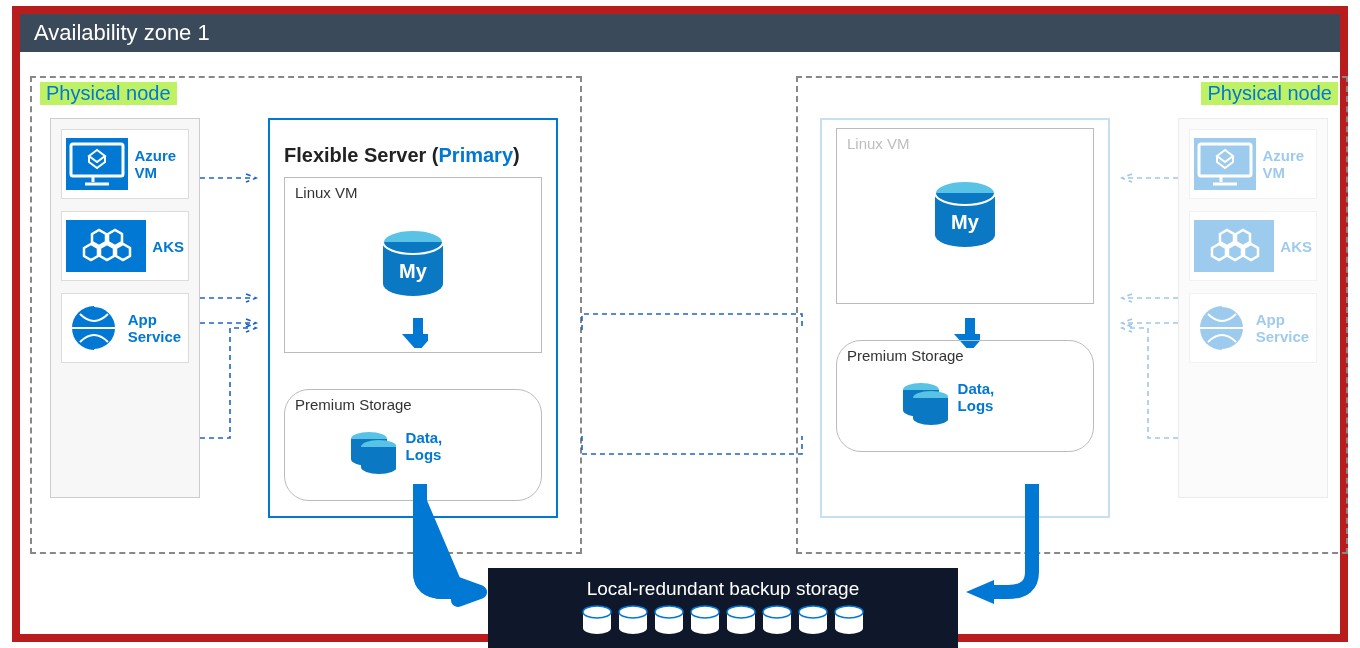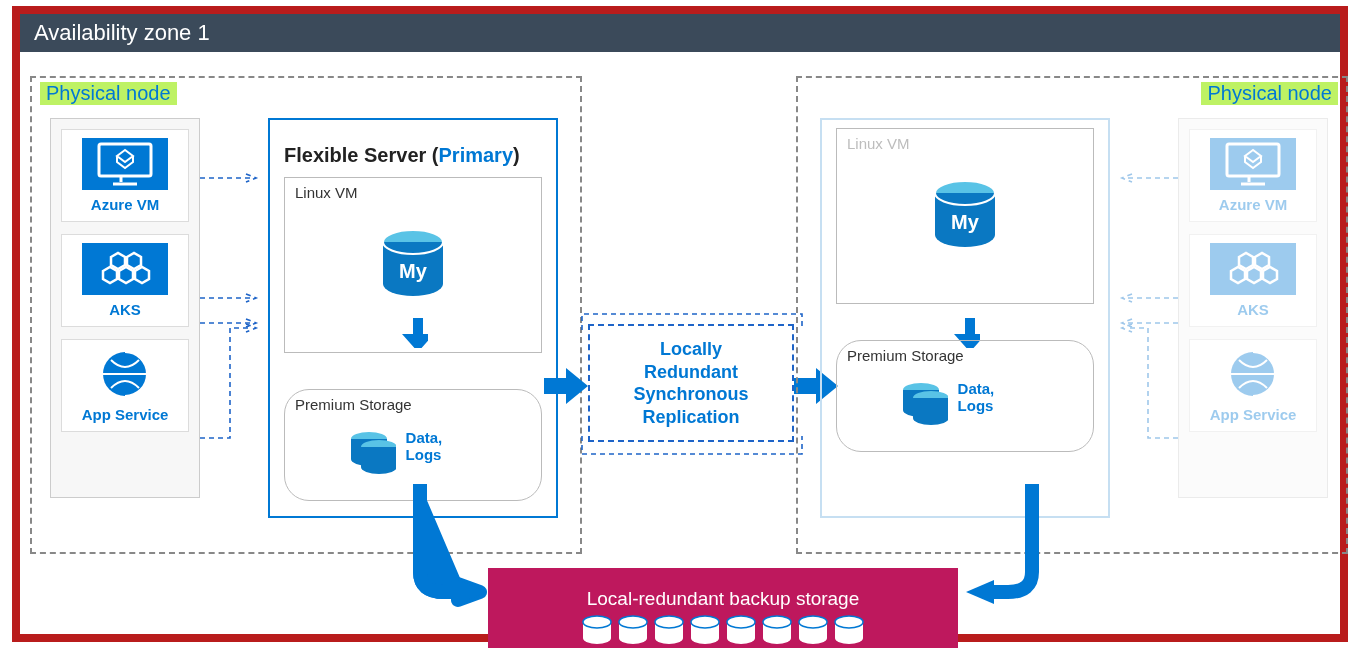--- a/index.html
+++ b/index.html
@@ -7,42 +7,42 @@
   .az-outer { position:absolute; left:12px; top:6px; width:1336px; height:636px; border:8px solid #b91c1c; }
   .az-header { background:#3b4a5a; color:#fff; font-size:22px; padding:6px 14px; }
   .phys { position:absolute; border:2px dashed #888; }
   .phys.left  { left:10px;  top:62px; width:552px; height:478px; }
   .phys.right { left:776px; top:62px; width:552px; height:478px; }
   .phys-label { position:absolute; top:-2px; left:8px; background:#bef264; padding:0 6px; font-size:20px; color:#0078d4; top:4px; }
   .phys.right .phys-label { right:8px; left:auto; }
   .svc-col { position:absolute; top:40px; width:150px; height:380px; border:1px solid #ccc; background:#f7f7f7; padding:10px; display:flex; flex-direction:column; gap:12px; }
   .phys.left  .svc-col { left:18px; }
   .phys.right .svc-col { right:18px; opacity:.38; }
-  .svc { border:1px solid #dcdcdc; background:#fff; display:flex; flex-direction:column; align-items:center; justify-content:center; gap:6px; padding:8px 4px; }
+  .svc { border:1px solid #dcdcdc; background:#fff; display:flex; flex-direction:row; align-items:center; justify-content:center; gap:6px; padding:8px 4px; }
   .svc-icon { width:86px; height:52px; background:#0078d4; display:flex; align-items:center; justify-content:center; color:#fff; }
   .svc-white .svc-icon { background:#fff; border:none; }
   .svc-label { font-size:15px; color:#0078d4; font-weight:600; }
   .flex-srv { position:absolute; top:40px; width:290px; height:400px; border:2px solid #0078d4; padding:8px 14px 14px 14px; }
   .phys.left  .flex-srv { right:22px; }
   .phys.right .flex-srv { left:22px; border-color:#c6dff2; }
   .flex-title { font-size:20px; font-weight:700; color:#222; margin:16px 0 10px 0; }
   .flex-title .role { color:#0078d4; }
   .panel { border:1px solid #bbb; padding:6px 10px 10px 10px; position:relative; }
   .panel-label { font-size:15px; color:#333; }
   .phys.right .linux .panel-label { color:#bdbdbd; }
   .linux { height:176px; }
   .prem  { height:112px;border-radius:25px; }
   .dbicon { width:76px; height:76px; position:absolute; left:50%; top:48%; transform:translate(-50%,-50%); }
   .stg-wrap { position:absolute; left:50%; top:56%; transform:translate(-50%,-50%); display:flex; align-items:flex-start; gap:10px; }
   .datalogs { color:#0078d4; font-weight:700; font-size:15px; }
   .vmarrow { position:absolute; left:50%; transform:translateX(-50%); width:30px; height:30px; }
   .repl { position:absolute; left:568px; top:310px; width:206px; height:150px; text-align:center; }
   .repl-box { border:2px dashed #1e64c8; color:#0078d4; font-weight:700; font-size:18px; line-height:1.25; padding:8px 6px; height:118px; display:flex; align-items:center; justify-content:center; }
   .bigarrow { position:absolute; width:44px; height:44px; }
-  .backup { position:absolute; left:468px; top:554px; width:470px; height:80px; background:#be185d; color:#fff; text-align:center; padding-top:20px; }
+  .backup { position:absolute; left:468px; top:554px; width:470px; height:80px; background:#0f172a; color:#fff; text-align:center; padding-top:10px; }
   .backup-title { font-size:19px; }
   .barrel-row { display:flex; justify-content:center; gap:4px; margin-top:4px; }
   svg { display:block; }
 </style>
 </head>
 <body>
 
 <svg width="0" height="0" style="position:absolute">
   <defs>
     <g id="db-cyl">
@@ -151,36 +151,20 @@
         <div class="stg-wrap">
           <svg width="50" height="46">
               <use href="#disk-stack"></use>
             </svg>
           <span class="datalogs">Data, Logs</span>
         </div>
       </div>
     </div>
   </div>
 
-  <div class="repl">
-    <svg class="bigarrow" style="left:-44px;top:40px">
-        <use href="#arrow-right"></use>
-      </svg>
-    <div class="repl-box">
-      <div>
-        <div>Locally</div>
-        <div>Redundant</div>
-        <div>Synchronous</div>
-        <div>Replication</div>
-      </div>
-    </div>
-    <svg class="bigarrow" style="left:206px;top:40px">
-        <use href="#arrow-right"></use>
-      </svg>
-  </div>
 
   <svg style="position:absolute;left:560px;top:290px;width:224px;height:160px">
     <g stroke="#1e64c8" stroke-width="1.6" stroke-dasharray="5 4" fill="none">
       <path d="M2 26 V10 H222 V26"></path>
       <path d="M2 132 V150 H222 V132"></path>
     </g>
   </svg>
 
   <div class="phys right">
     <div class="phys-label">Physical node</div>

